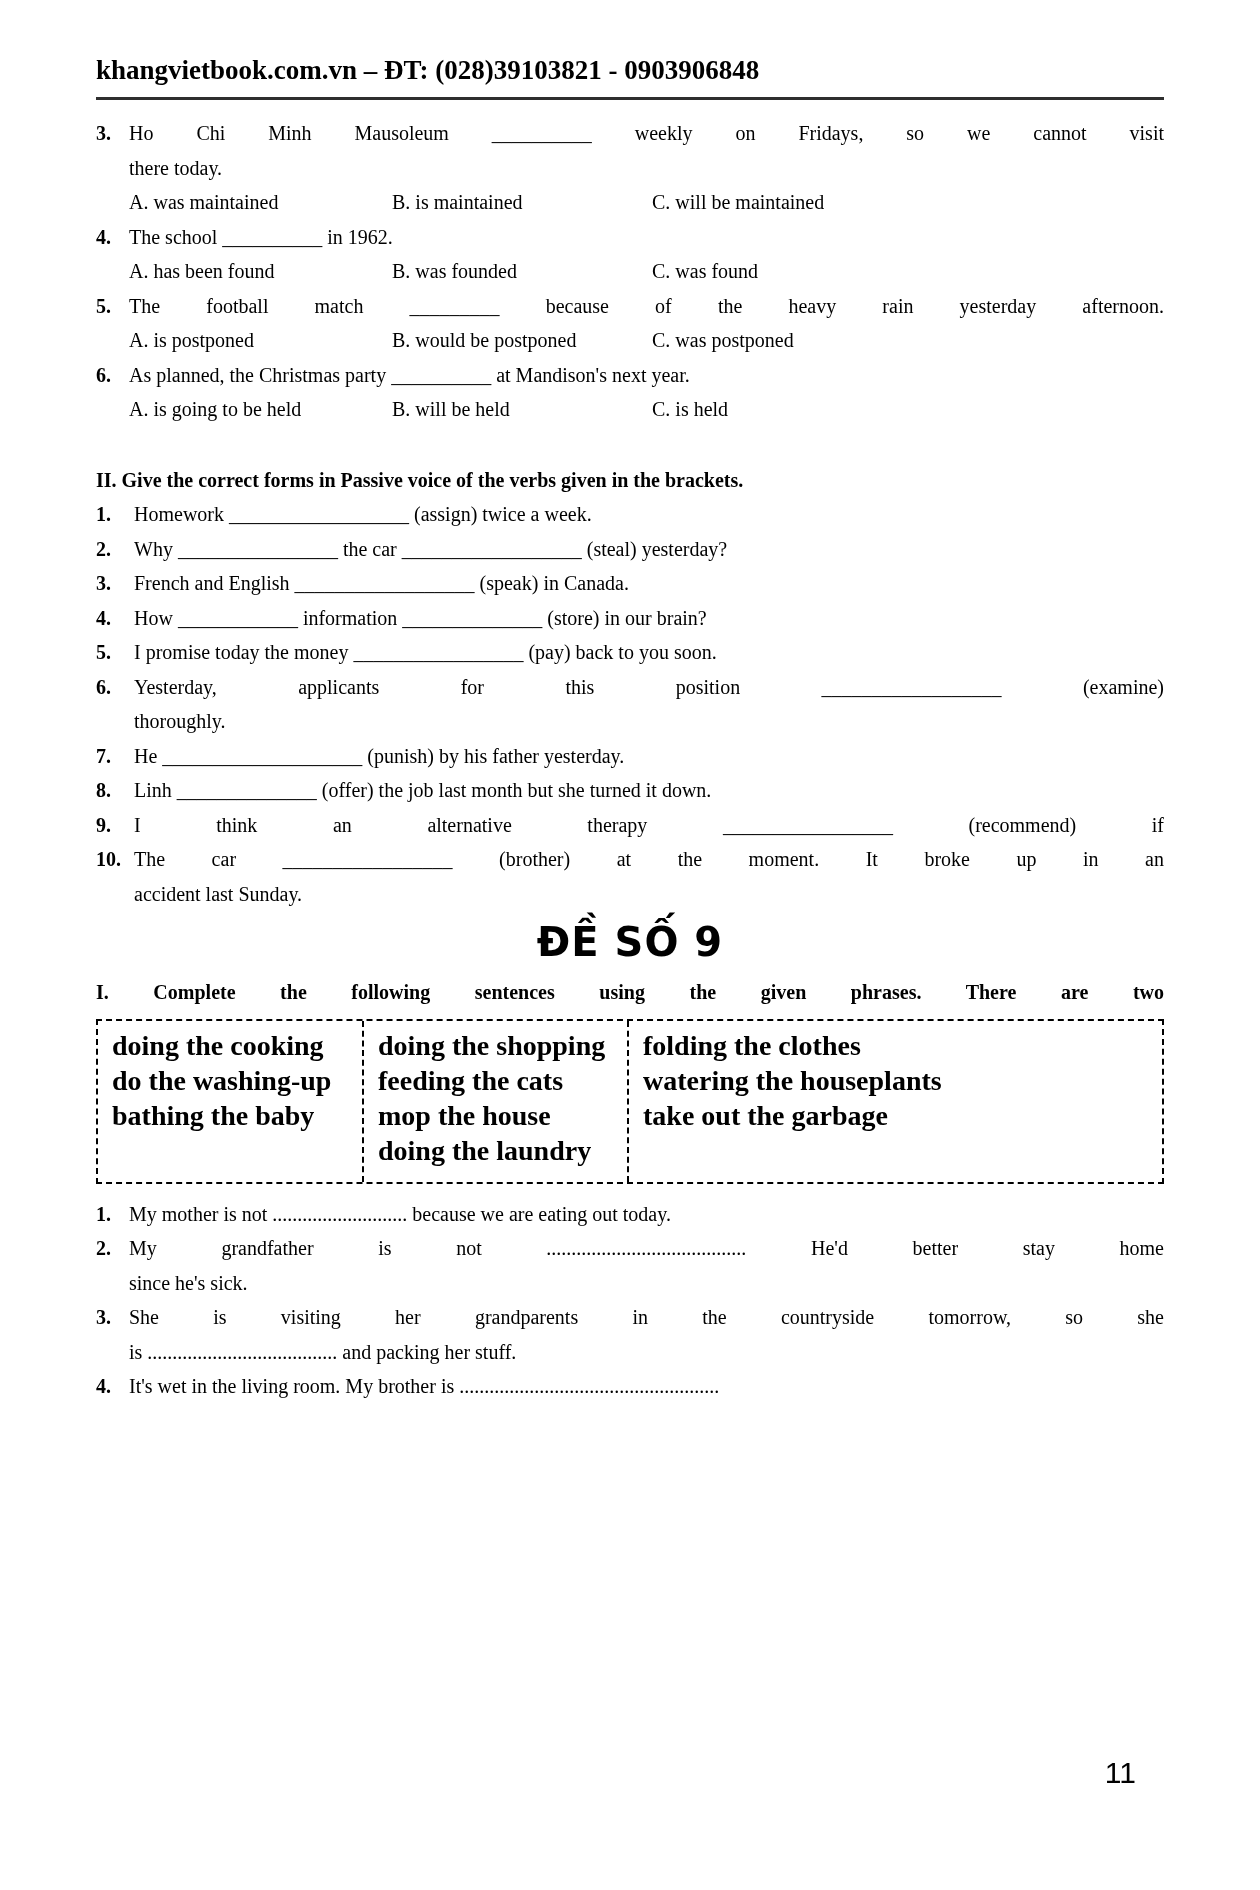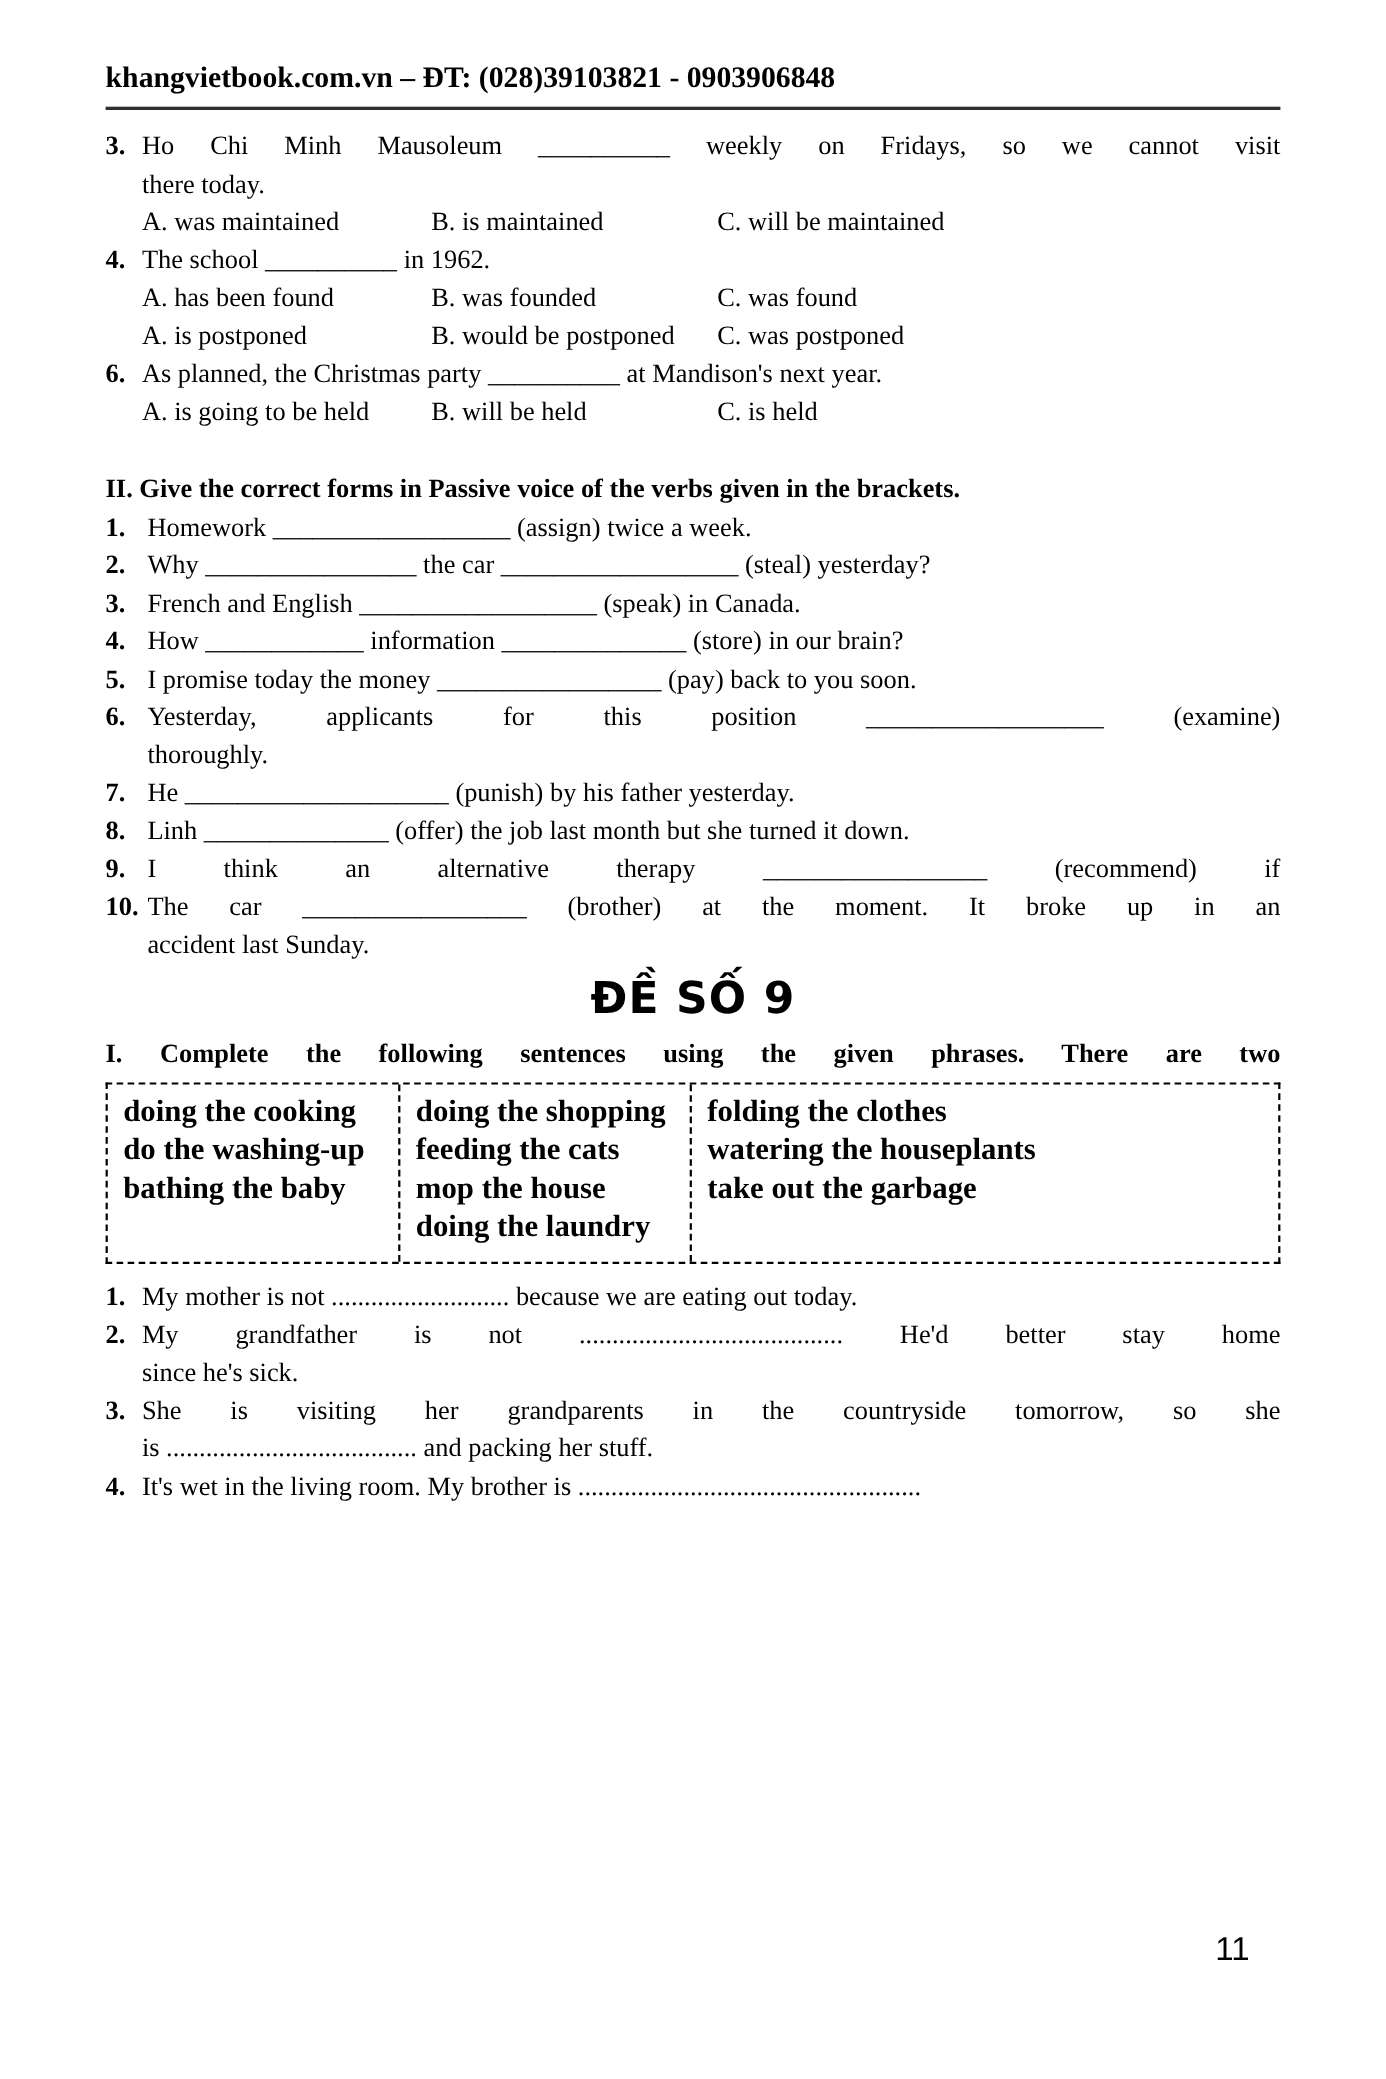--- a/index.html
+++ b/index.html
@@ -8,21 +8,21 @@
     width: 1260px; height: 1890px;
     position: relative;
     font-family: "Liberation Serif", "DejaVu Serif", serif;
     color: #000;
     overflow: hidden;
   }
   .page { position: absolute; inset: 0; padding: 54px 96px 0 96px; }
   .header-row { text-align: left; font-weight: bold; font-size: 27px; line-height: 32px; }
   .header-rule { border-top: 3px solid #2f2f2f; margin-top: 11px; }
 
-  .line { font-size: 24px; line-height: 34.5px; white-space: nowrap; }
+  .line { font-size: 20px; line-height: 34.5px; white-space: nowrap; }
   .wrapok { white-space: normal; }
   .just { white-space: normal; text-align: justify; text-align-last: justify; }
   .num  { display: inline-block; width: 33px; font-weight: bold; }
   .num2 { display: inline-block; width: 38px; font-weight: bold; }
   .cont  { margin-left: 33px; }
   .cont2 { margin-left: 38px; }
 
   .mc-block { margin-top: 16px; }
   .opts { margin-left: 33px; }
   .opt-a { display: inline-block; width: 263px; }
@@ -74,20 +74,21 @@
   <div class="header-rule"></div>
 
   <div class="mc-block">
     <div class="line just"><span class="num">3.</span><span>Ho Chi Minh Mausoleum __________ weekly on Fridays, so we cannot visit</span></div>
     <div class="line cont"><span>there today.</span></div>
     <div class="line opts"><span class="opt-a">A. was maintained</span><span class="opt-b">B. is maintained</span><span>C. will be maintained</span></div>
 
     <div class="line"><span class="num">4.</span><span>The school __________ in 1962.</span></div>
     <div class="line opts"><span class="opt-a">A. has been found</span><span class="opt-b">B. was founded</span><span>C. was found</span></div>
 
+    <div class="line just"><span class="num">5.</span><span>The football match _________ because of the heavy rain yesterday afternoon.</span></div>
     <div class="line opts"><span class="opt-a">A. is postponed</span><span class="opt-b">B. would be postponed</span><span>C. was postponed</span></div>
 
     <div class="line"><span class="num">6.</span><span>As planned, the Christmas party __________ at Mandison's next year.</span></div>
     <div class="line opts"><span class="opt-a">A. is going to be held</span><span class="opt-b">B. will be held</span><span>C. is held</span></div>
   </div>
 
   <div class="line part2-title wrapok">II. Give the correct forms in Passive voice of the verbs given in the brackets.</div>
   <div>
     <div class="line"><span class="num2">1.</span><span>Homework __________________ (assign) twice a week.</span></div>
     <div class="line"><span class="num2">2.</span><span>Why ________________ the car __________________ (steal) yesterday?</span></div>

